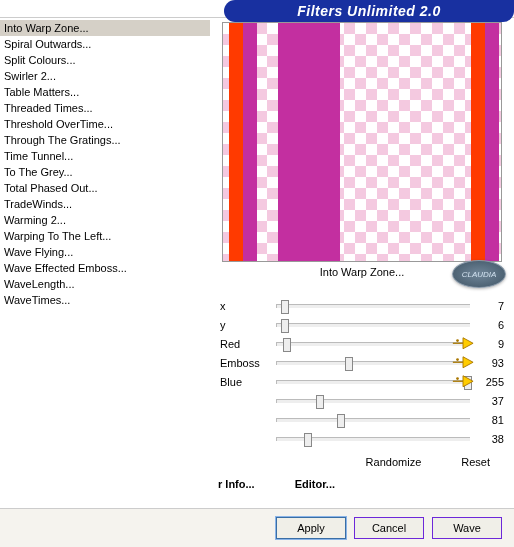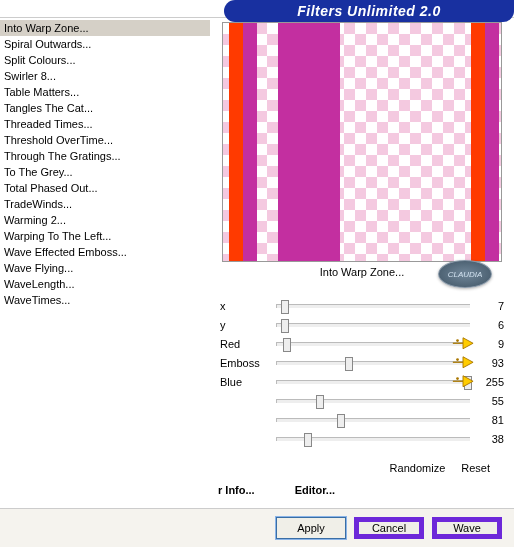--- a/index.html
+++ b/index.html
@@ -16,62 +16,62 @@
     background-image: linear-gradient(45deg,#f4c9e0 25%,transparent 25%),linear-gradient(-45deg,#f4c9e0 25%,transparent 25%),linear-gradient(45deg,transparent 75%,#f4c9e0 75%),linear-gradient(-45deg,transparent 75%,#f4c9e0 75%);
     background-size: 22px 22px; background-position: 0 0,0 11px,11px -11px,-11px 0; background-color: #fff; overflow:hidden;}
   .stripe { position: absolute; top: 0; bottom: 0; }
   .s1 { left: 6px; width: 14px; background: #ff3a00; }
   .s2 { left: 20px; width: 14px; background: #c32fa0; }
   .s3 { left: 55px; width: 62px; background: #c32fa0; }
   .s4 { left: 248px; width: 14px; background: #ff3a00; }
   .s5 { left: 262px; width: 14px; background: #c32fa0; }
   .preview-label-row { display:flex; align-items:center; justify-content:center; position:relative; padding:4px 0 10px 0; }
   .preview-label { text-align: center; font-size: 11px; }
-  .badge { position:absolute; right:16px; top:-2px; width:54px; height:28px; background: radial-gradient(ellipse at center,#708699 0%,#4e6374 70%,#3a4c5a 100%); border-radius:50%; border:1px solid #8898a8; color:#d0e0ee; font-size:8px; font-style:italic; display:flex; align-items:center; justify-content:center; box-shadow: 0 1px 3px rgba(0,0,0,0.3);}
+  .badge { position:absolute; right:2px; top:-2px; width:54px; height:28px; background: radial-gradient(ellipse at center,#708699 0%,#4e6374 70%,#3a4c5a 100%); border-radius:50%; border:1px solid #8898a8; color:#d0e0ee; font-size:8px; font-style:italic; display:flex; align-items:center; justify-content:center; box-shadow: 0 1px 3px rgba(0,0,0,0.3);}
   .sliders { flex:1; padding: 8px 4px 0 4px; }
   .slider-row { display: flex; align-items: center; height: 19px; font-size: 11px; position:relative; }
   .slider-label { width: 50px; }
   .slider-track { flex: 1; height: 4px; background: #eee; border-top:1px solid #bbb; border-left:1px solid #bbb; margin: 0 6px; position:relative;}
   .slider-thumb { position:absolute; top:-5px; width:8px; height:14px; background:#eee; border:1px solid #888;}
   .slider-value { width: 28px; text-align: right; }
   .pointer-icon { position:absolute; right:30px; width:22px; height:17px; pointer-events:none;}
-  .bottom-controls { display:flex; justify-content:flex-end; gap:16px; padding: 6px 18px; font-size:11px; font-weight:normal;}
+  .bottom-controls { display:flex; justify-content:flex-end; gap:40px; padding: 6px 18px; font-size:11px; font-weight:normal;}
   .bottom-controls span { cursor:pointer; }
-  .footer-links { display:flex; gap:40px; padding:4px 2px 12px 2px; font-size:11px; font-weight:bold;}
+  .footer-links { display:flex; gap:40px; padding:4px 2px 18px 2px; font-size:11px; font-weight:bold;}
   .button-row { border-top:1px solid #ccc; padding:8px 12px; display:flex; justify-content:flex-end; gap:8px; background:#f5f3ee;}
-  .btn { min-width:70px; height:22px; font-size:11px; background:#f0efe8; border:5px solid #6d28d9; cursor:pointer;}
+  .btn { min-width:70px; height:22px; font-size:11px; background:#f0efe8; border:1px solid #6d28d9; cursor:pointer;}
   .btn.primary { border:1px solid #3a6ea5; outline:1px solid #8ab4e8;margin-left:28px;}
 </style>
 </head>
 <body>
 
 <div class="title-bar">
   <div class="title-swoosh">
     <span class="title-text">Filters Unlimited 2.0</span>
   </div>
 </div>
 
 <div class="main-area">
   <div class="filter-list" id="filter-list">
       <div class="filter-item selected">Into Warp Zone...</div>
       <div class="filter-item">Spiral Outwards...</div>
       <div class="filter-item">Split Colours...</div>
-      <div class="filter-item">Swirler 8...</div>
+      <div class="filter-item">Swirler 2...</div>
       <div class="filter-item">Table Matters...</div>
-      <div class="filter-item">Tangles The Cat...</div>
       <div class="filter-item">Threaded Times...</div>
       <div class="filter-item">Threshold OverTime...</div>
       <div class="filter-item">Through The Gratings...</div>
+      <div class="filter-item">Time Tunnel...</div>
       <div class="filter-item">To The Grey...</div>
       <div class="filter-item">Total Phased Out...</div>
       <div class="filter-item">TradeWinds...</div>
       <div class="filter-item">Warming 2...</div>
       <div class="filter-item">Warping To The Left...</div>
+      <div class="filter-item">Wave Flying...</div>
       <div class="filter-item">Wave Effected Emboss...</div>
-      <div class="filter-item">Wave Flying...</div>
       <div class="filter-item">WaveLength...</div>
       <div class="filter-item">WaveTimes...</div>
     </div>
 
   <div class="right-panel">
     <div class="preview-box">
       <div class="stripe s1"></div>
       <div class="stripe s2"></div>
       <div class="stripe s3"></div>
       <div class="stripe s4"></div>
@@ -127,21 +127,21 @@
           <div class="pointer-icon"><svg viewBox="0 0 24 18">
               <path d="M1 9 L12 9 L12 3 L23 9 L12 15 L12 9 Z" fill="#ffcc00" stroke="#aa7700" stroke-width="1"></path>
               <circle cx="6" cy="6" r="1.5" fill="#aa7700"></circle>
             </svg></div>
         </div>
         <div class="slider-row">
           <div class="slider-label"></div>
           <div class="slider-track">
             <div class="slider-thumb" style="left: 20%;"></div>
           </div>
-          <div class="slider-value">55</div>
+          <div class="slider-value">37</div>
         </div>
         <div class="slider-row">
           <div class="slider-label"></div>
           <div class="slider-track">
             <div class="slider-thumb" style="left: 31%;"></div>
           </div>
           <div class="slider-value">81</div>
         </div>
         <div class="slider-row">
           <div class="slider-label"></div>

